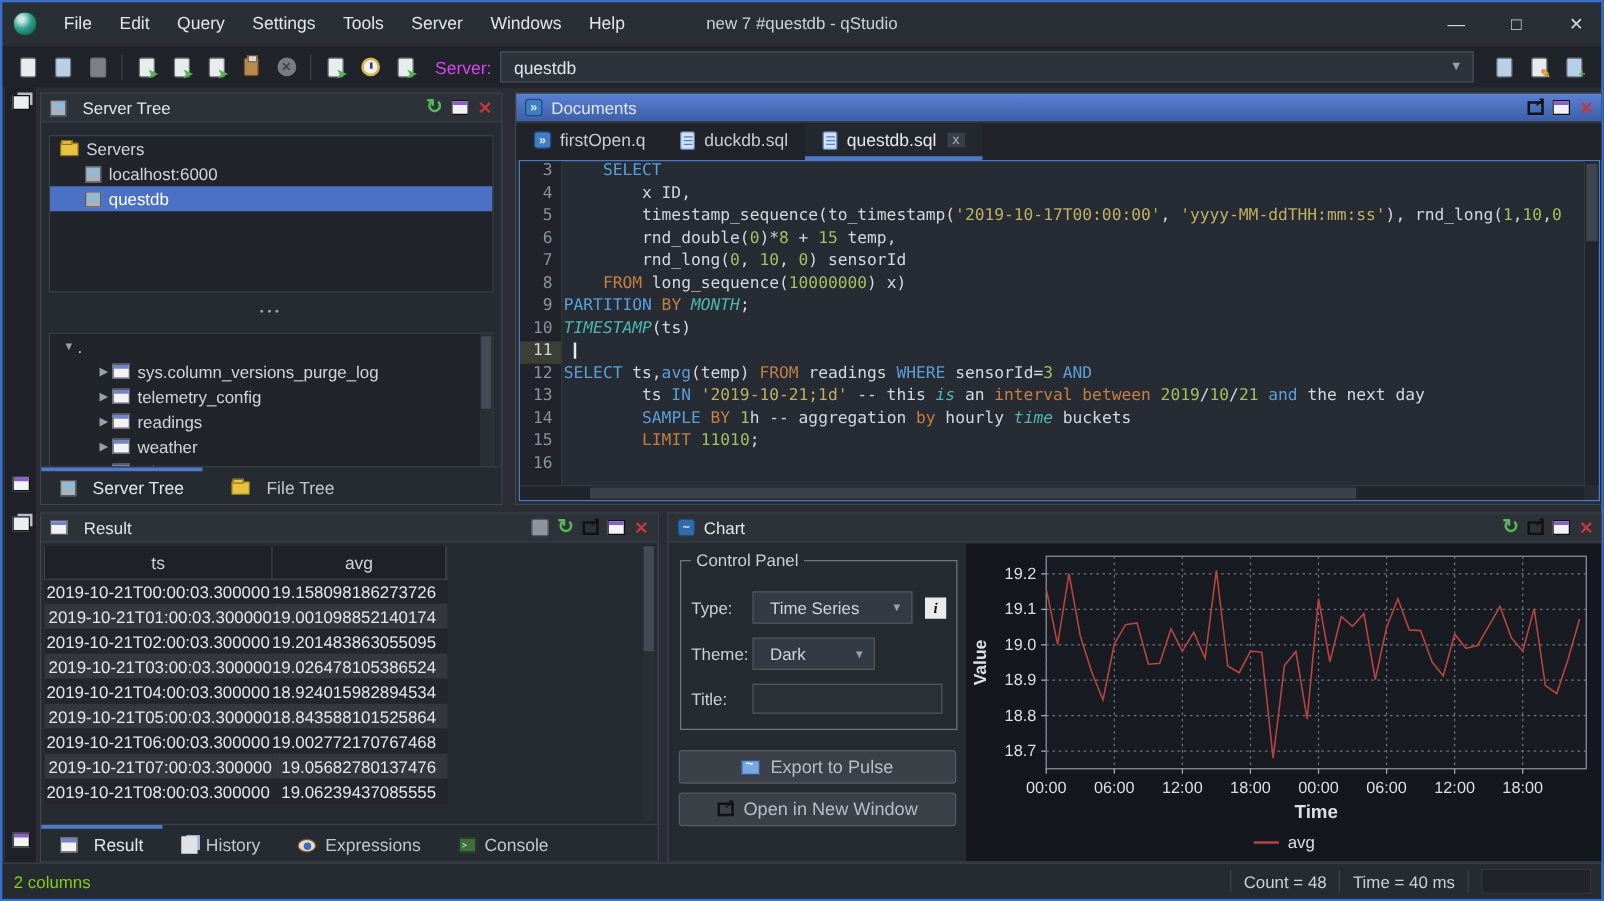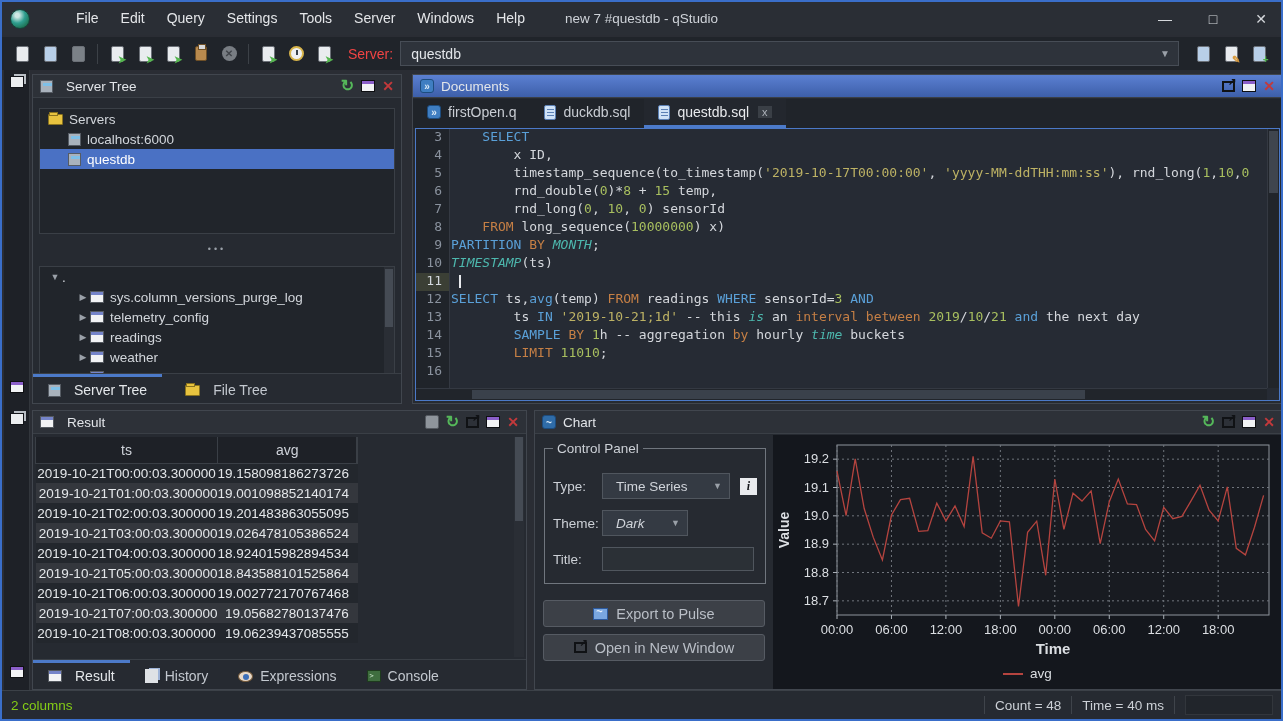--- a/index.html
+++ b/index.html
@@ -1,20 +1,20 @@
 <!DOCTYPE html>
 <html><head>
 <meta charset="utf-8">
 <style>
   * { margin:0; padding:0; box-sizing:border-box; }
   html,body { width:1283px; height:721px; background:#1a1d22; font-family:"Liberation Sans",sans-serif; }
   #app { position:absolute; width:1283px; height:721px; background:#2a2d34; border:2px solid #3a6ec9; overflow:hidden; }
 
   
-  #menubar { position:absolute; left:0; top:0; right:0; height:33px; background:#2a2e35; display:flex; align-items:center;gap:25px; }
+  #menubar { position:absolute; left:0; top:0; right:0; height:33px; background:#2a2e35; display:flex; align-items:center; }
   #logo { width:20px; height:20px; border-radius:50%; margin:0 10px 0 8px;
           background:radial-gradient(circle at 35% 30%, #cfe8e4 12%, #2e9e8f 45%, #1d6f4f 80%); border:1px solid #15433a; }
   .menu-item { color:#e4e6e9; font-size:14px; padding:0 11px; line-height:33px; cursor:default; }
   #win-title { position:absolute; left:50%; transform:translateX(-50%); color:#cfd3d9; font-size:13.5px; }
   #win-controls { position:absolute; right:12px; top:0; height:33px; display:flex; align-items:center; gap:32px; }
   .win-ctl { color:#d5d8dc; font-size:14px; width:16px; text-align:center; }
 
   
   #toolbar { position:absolute; left:0; top:35px; right:0; height:33px; background:#20242a; display:flex; align-items:center; padding-left:6px; }
   .tb-btn { width:26px; height:26px; display:flex; align-items:center; justify-content:center; position:relative; margin:0 1px; }
@@ -23,21 +23,21 @@
   .i-doc.blue { background:#b8cfe8; }
   .i-doc.gray { background:#7b8187; }
   .ovl { position:absolute; right:-4px; bottom:-4px; font-size:10px; line-height:10px; font-weight:bold; }
   .ovl.green { color:#54b54e; }
   .ovl.orange { color:#d99a3c; }
   .i-clip { width:12px; height:15px; background:#b98a4e; border:1px solid #6e4f26; border-radius:2px; position:relative; }
   .i-clip:before { content:""; position:absolute; left:2px; top:-3px; width:6px; height:4px; background:#d8d9db; border:1px solid #6e4f26; }
   .i-circle { width:15px; height:15px; border-radius:50%; background:#787d83; color:#40444a; font-size:10px; font-weight:bold; display:flex; align-items:center; justify-content:center; }
   .i-clock { width:15px; height:15px; border-radius:50%; border:2px solid #d7b44a; background:#eef0f2; position:relative; }
   .i-clock:before { content:""; position:absolute; left:5px; top:2px; width:2px; height:5px; background:#374049; }
-  #server-label { color:#ef4444; font-size:14px; margin:0 7px 0 10px; }
+  #server-label { color:#d946ef; font-size:14px; margin:0 7px 0 10px; }
   #server-combo { flex:1; height:25px; background:#2e333b; border:1px solid #474d56; color:#e2e5e9; font-size:14px; display:flex; align-items:center; padding:0 10px; margin-right:10px; position:relative; }
   #server-combo .caret { position:absolute; right:8px; color:#9aa0a8; font-size:10px; }
 
   
   .panel { position:absolute; background:#262a31; border:1px solid #41464e; }
   .ptitle { height:23px; background:#2d3138; display:flex; align-items:center; padding:0 7px; gap:7px; border-bottom:1px solid #3a3f46; }
   .ptitle.blue { background:linear-gradient(#5b80d2,#3d5fa9); }
   .ptitle .plabel { color:#e2e5e9; font-size:13.5px; flex:0 0 auto; }
   .ptitle .spacer { flex:1; }
   .t-refresh { color:#55b85a; font-size:16px; font-weight:bold; line-height:16px; }
@@ -108,21 +108,21 @@
 
   
   #control-panel { position:absolute; left:0; top:24px; width:238px; bottom:0; background:#262a31; }
   fieldset { border:1px solid #70767e; margin:6px 9px 0 9px; padding:6px 8px 12px 8px; }
   legend { color:#ccd0d6; font-size:13.5px; padding:0 4px; }
   .cp-row { display:flex; align-items:center; margin-top:11px; }
   .cp-label { color:#ccd0d6; font-size:13.5px; width:49px; }
   .cp-select { background:#343a43; border:1px solid #50565e; color:#d0d4da; font-size:13.5px; height:26px; display:flex; align-items:center; padding:0 13px; position:relative; }
   .cp-select .caret { position:absolute; right:7px; color:#9aa0a8; font-size:9px; }
   #type-select { width:128px; }
-  #theme-select { width:86px;font-style:italic; }
+  #theme-select { width:98px; }
   #title-input { width:152px; height:24px; background:#2b3036; border:1px solid #50565e; }
   .info-box { width:17px; height:17px; background:#e9ebee; color:#14161a; font:bold italic 12px "Liberation Serif",serif; text-align:center; line-height:17px; margin-left:10px; }
   .cp-btn { display:flex; align-items:center; justify-content:center; gap:8px; width:222px; height:27px; margin:7px auto 0 auto; background:#3c4047; border:1px solid #565b63; border-radius:3px; color:#b9bec6; font-size:14.5px; }
   .i-pulse { width:15px; height:12px; background:#7aa7e0; border:1px solid #2d5a9e; position:relative; }
   .i-pulse:before { content:"~"; position:absolute; left:2px; top:-4px; color:#e8f0fa; font-weight:bold; font-size:11px; }
   #btns { margin-top:16px; }
 
   #chart-area { position:absolute; left:238px; right:0; top:24px; bottom:0; background:#14171d; }
   #chart-legend { position:absolute; left:0; right:0; bottom:8px; display:flex; align-items:center; justify-content:center; gap:7px; }
   #legend-dash { width:20px; height:2px; background:#b5443f; }

